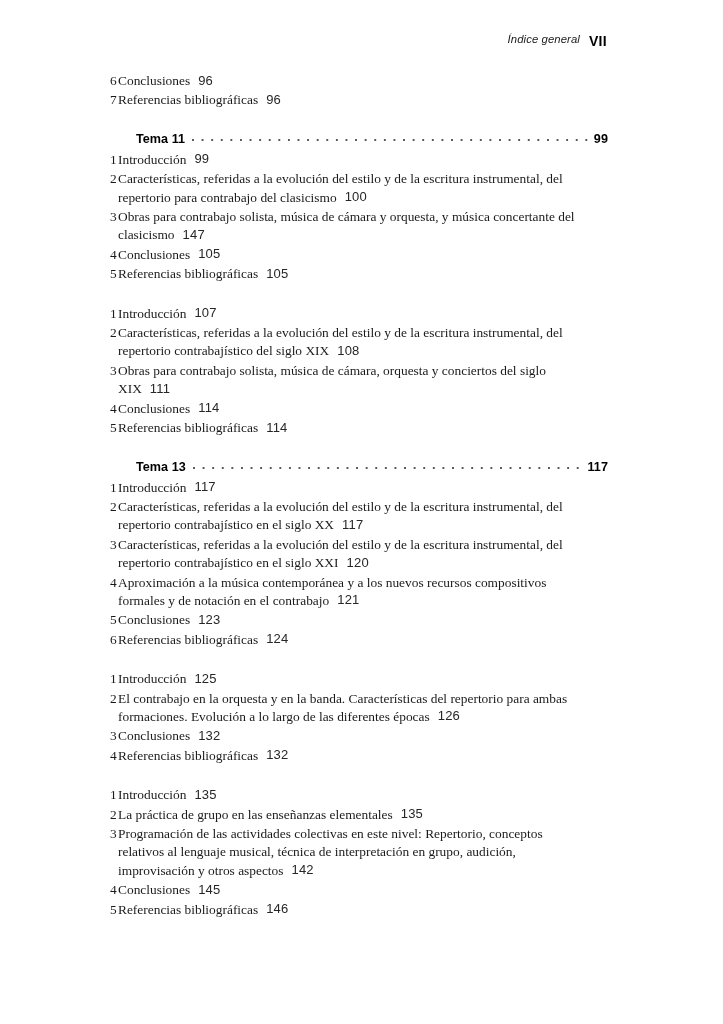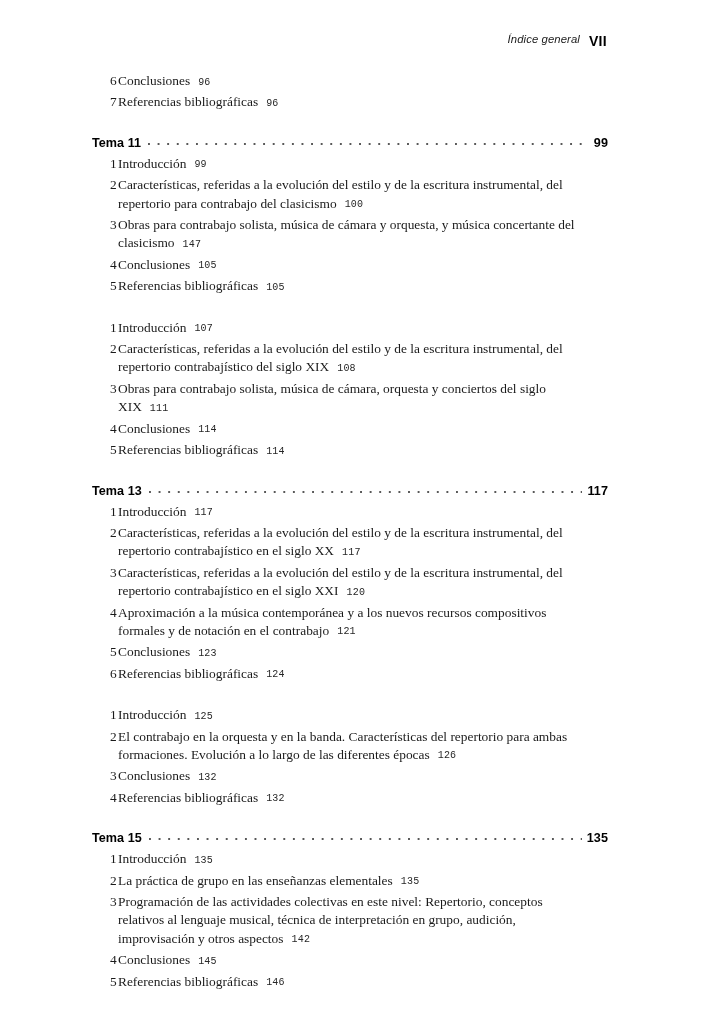--- a/index.html
+++ b/index.html
@@ -65,20 +65,21 @@
     height: 19px;
   }
   .tema-label {
     font-family: "Liberation Sans", "DejaVu Sans", sans-serif;
     font-weight: bold;
     font-size: 12.6px;
     letter-spacing: 0.05px;
     color: #000000;
     white-space: nowrap;
     flex: 0 0 auto;
+    margin-left: 44px;
   }
   .tema-leader {
     flex: 1 1 auto;
     margin: 0 5px 0 7px;
     height: 12px;
     position: relative;
     overflow: hidden;
   }
   .tema-leader::before {
     content: "";
@@ -118,22 +119,22 @@
   }
   .entry-body {
     flex: 1 1 auto;
     font-size: 13.4px;
     line-height: 18.4px;
     color: #1a1a1a;
     padding-right: 26px;
   }
   .entry-text { }
   .entry-page {
-    font-family: Liberation Mono, monospace;
-    font-size: 10px;
+    font-family: Liberation Sans, sans-serif;
+    font-size: 13px;
     letter-spacing: 0.2px;
     color: #262626;
     margin-left: 8px;
     position: relative;
     top: -0.5px;
     white-space: nowrap;
   }
 </style>
 </head>
 <body>
@@ -248,25 +249,20 @@
         <div class="entry">
           <span class="entry-num">3</span>
           <span class="entry-body"><span class="entry-text">Conclusiones</span><span class="entry-page">132</span></span>
         </div>
         <div class="entry">
           <span class="entry-num">4</span>
           <span class="entry-body"><span class="entry-text">Referencias bibliográficas</span><span class="entry-page">132</span></span>
         </div>
       </div>
       <div class="toc-group has-gap">
-        <div class="tema-line">
-          <span class="tema-label">Tema 15</span>
-          <span class="tema-leader"></span>
-          <span class="tema-page">135</span>
-        </div>
         <div class="entry">
           <span class="entry-num">1</span>
           <span class="entry-body"><span class="entry-text">Introducción</span><span class="entry-page">135</span></span>
         </div>
         <div class="entry">
           <span class="entry-num">2</span>
           <span class="entry-body"><span class="entry-text">La práctica de grupo en las enseñanzas elementales</span><span class="entry-page">135</span></span>
         </div>
         <div class="entry">
           <span class="entry-num">3</span>

